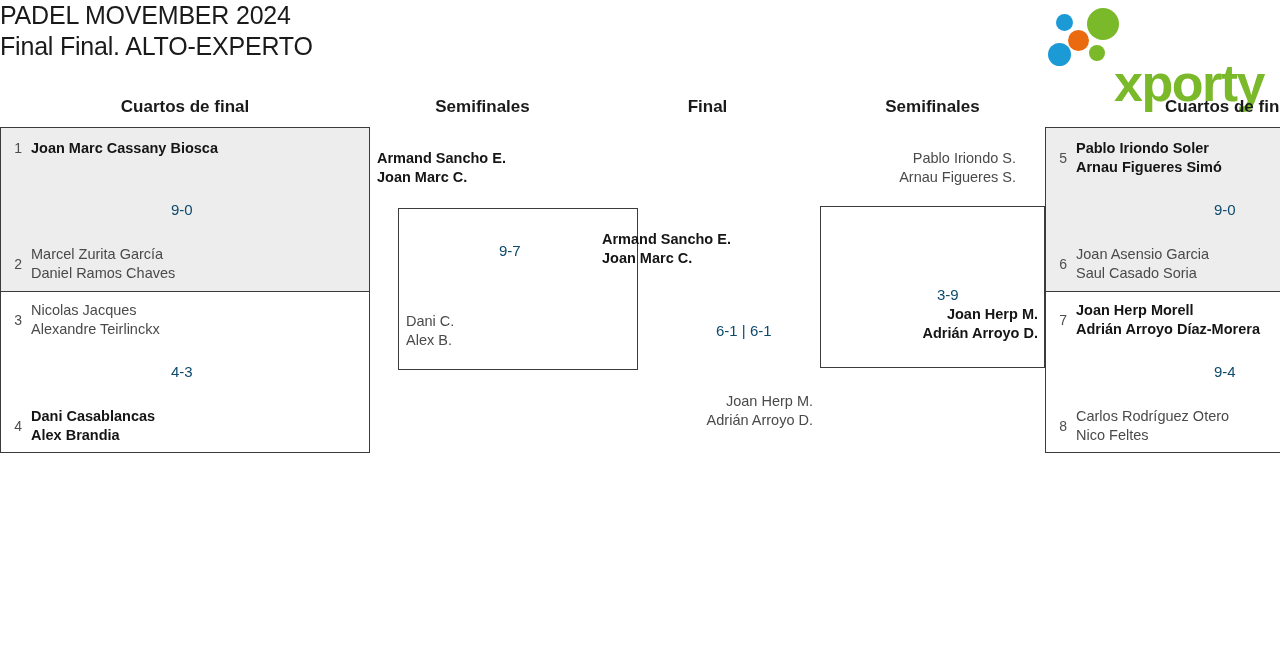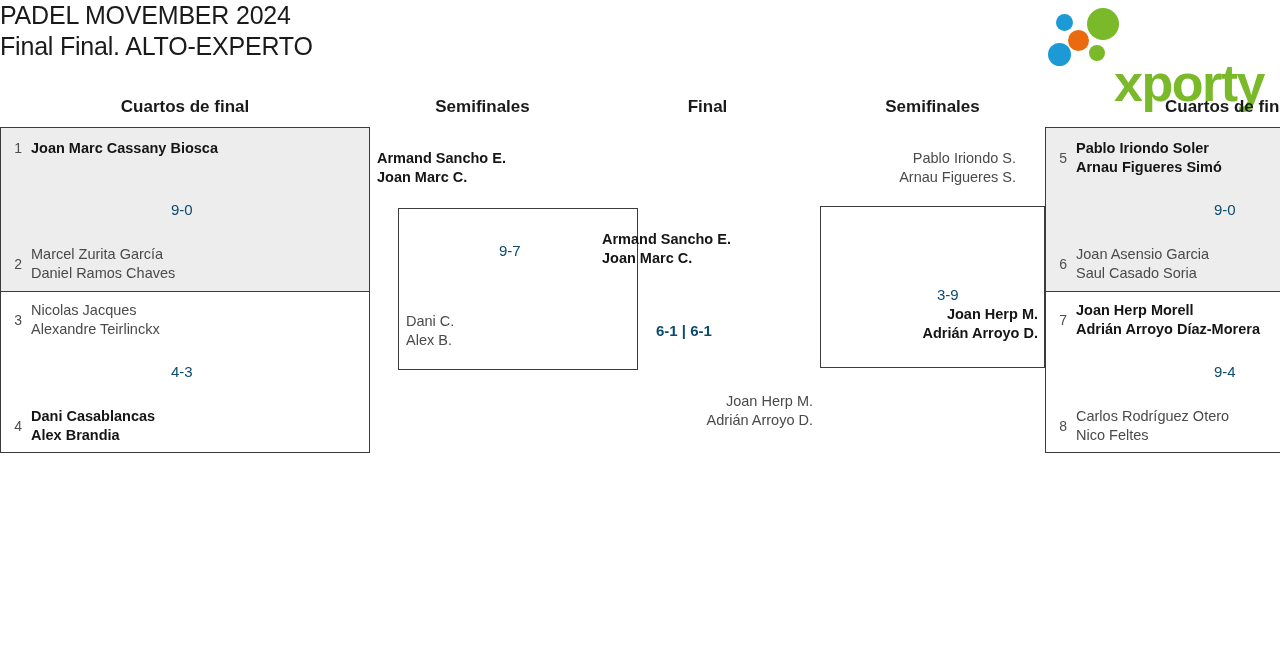--- a/index.html
+++ b/index.html
@@ -201,21 +201,21 @@
     <span class="p">Dani C.</span>
     <span class="p">Alex B.</span>
   </div>
 </div>
 
 <div class="advancing winner" style="left:602px; top:230px;">
   <span class="p">Armand Sancho E.</span>
   <span class="p">Joan Marc C.</span>
 </div>
 
-<div class="score" style="left:656px; top:322px;font-weight:bold;">6-1 | 6-1</div>
+<div class="score" style="left:716px; top:322px;">6-1 | 6-1</div>
 
 <div class="advancing align-right" style="left:613px; top:392px; width:200px;">
   <span class="p">Joan Herp M.</span>
   <span class="p">Adrián Arroyo D.</span>
 </div>
 
 <div class="advancing align-right" style="left:816px; top:149px; width:200px;">
   <span class="p">Pablo Iriondo S.</span>
   <span class="p">Arnau Figueres S.</span>
 </div>

